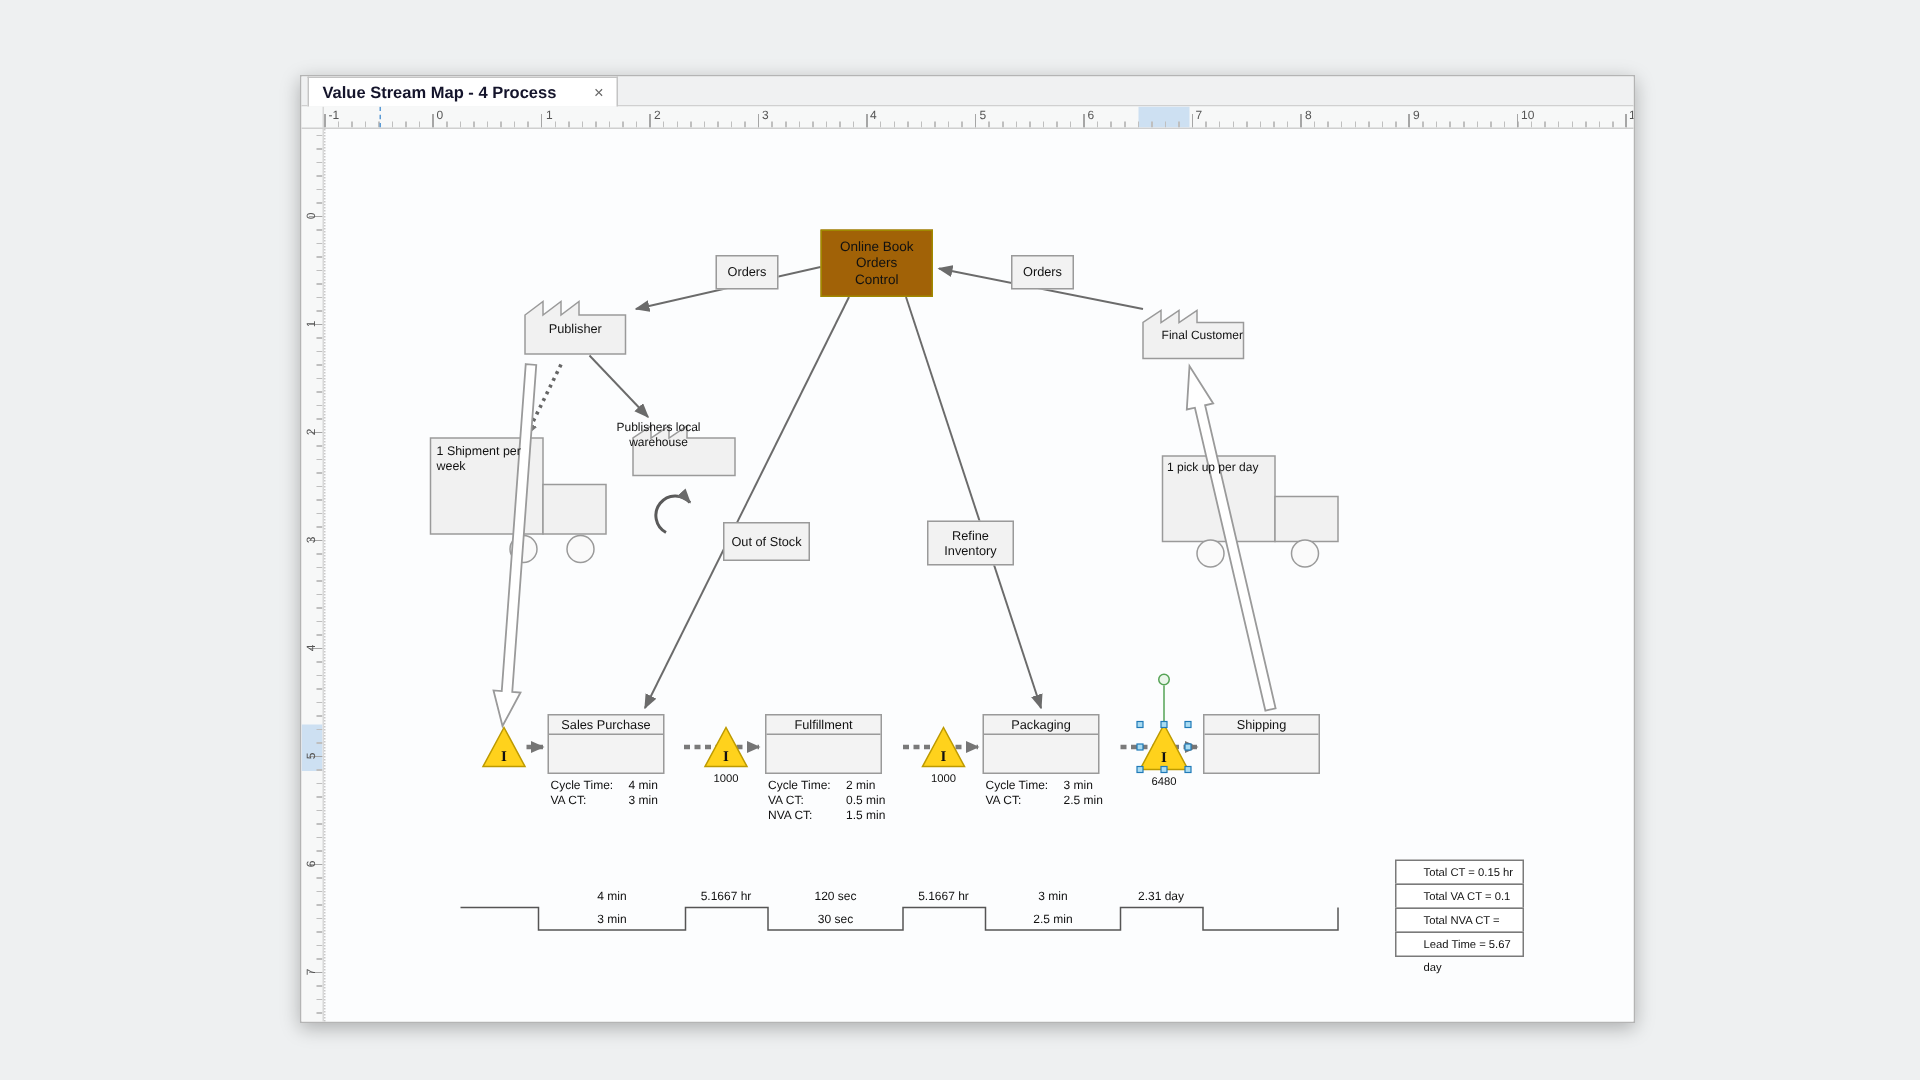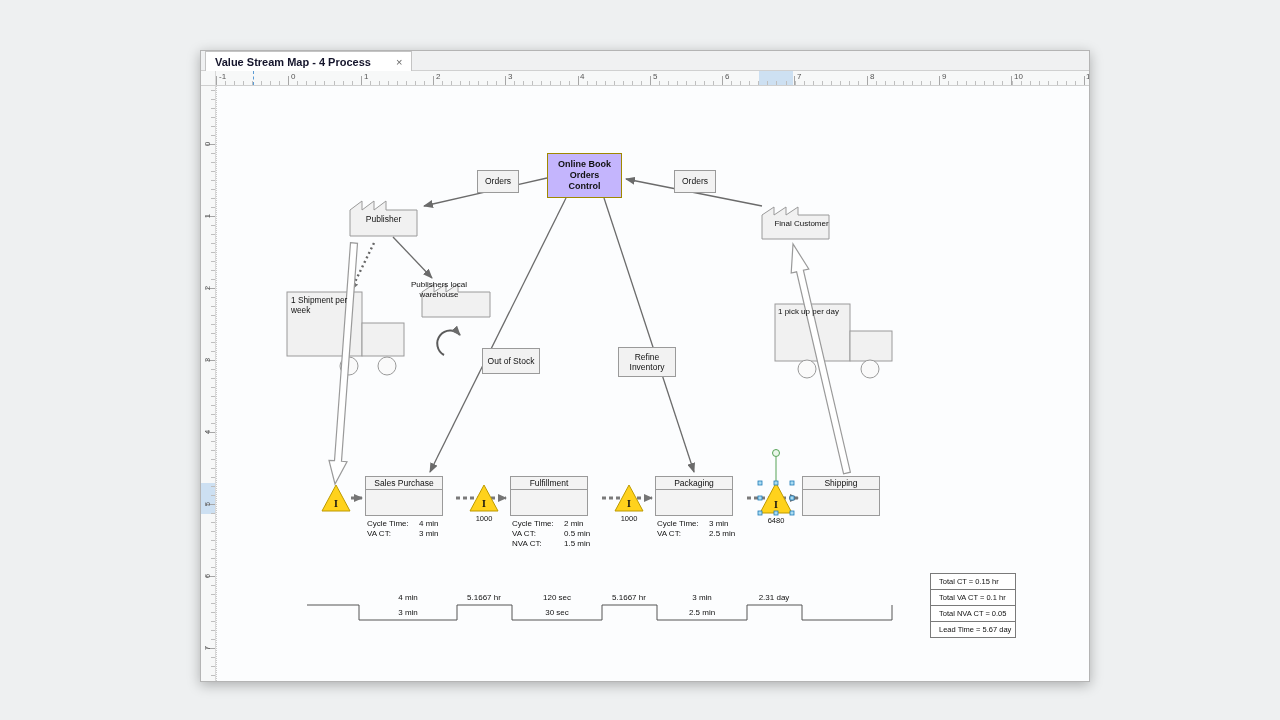--- a/index.html
+++ b/index.html
@@ -31,32 +31,32 @@
           transform:rotate(-90deg);text-align:center;line-height:10px}
   .hl-sel{position:absolute;top:0;bottom:0;left:543px;width:34px;background:#cde0f2}
   .vl-sel{position:absolute;left:0;right:0;top:397px;height:31px;background:#cde0f2}
   .guide{position:absolute;top:0;bottom:0;left:37px;width:0;border-left:1px dashed #5b9bd5}
   .canvas{position:absolute;left:15px;top:35px;right:0;bottom:0;background:#fcfdfe;
           border-left:1px dotted #c9c9c9;overflow:hidden}
   .canvas svg{position:absolute;left:0;top:0}
   .box{position:absolute;display:flex;align-items:center;justify-content:center;text-align:center;
        border:1px solid #9a9a9a;background:#f2f2f2;font-size:8.5px;color:#111;
        white-space:pre-line;line-height:10.5px}
-  .ybox{background:#c4b5fd;border-color:#a08900;font-weight:bold;font-size:9px;line-height:11px}
+  .ybox{background:#a16207;border-color:#a08900;font-weight:normal;font-size:9px;line-height:11px}
   .wbox{background:#fff;border-color:#5a5a5a;font-size:8.3px;line-height:11.5px}
   .lbl{position:absolute;font-size:8px;color:#111;line-height:10px;white-space:pre-line}
   .ctr{text-align:center}
   .proc{position:absolute;width:78px;height:40px;border:1px solid #9a9a9a;background:#f3f3f3}
   .ptitle{height:13px;border-bottom:1px solid #9a9a9a;font-size:8.5px;text-align:center;line-height:13px;color:#111}
   .prows{position:absolute;font-size:8px;color:#111}
   .prow{display:flex;line-height:10px}
   .prow .pl{width:52px}
   .tline{position:absolute;width:70px;text-align:center;font-size:8px;color:#111;line-height:11px}
   .sumrow{position:absolute;left:713px;width:86px;height:17px;border:1px solid #7a7a7a;background:#fff;
-          font-size:7.5px;line-height:15px;padding-left:8px;color:#111}
+          font-size:7.5px;line-height:15px;padding-left:18px;color:#111}
   .itxt{font-family:"Liberation Serif",serif;font-size:10px;font-weight:600;fill:#111}
 </style>
 </head>
 <body>
 
 <div class="window">
 
   <div class="tabbar">
     <div class="tab">
       <span class="tab-title">Value Stream Map - 4 Process</span>

